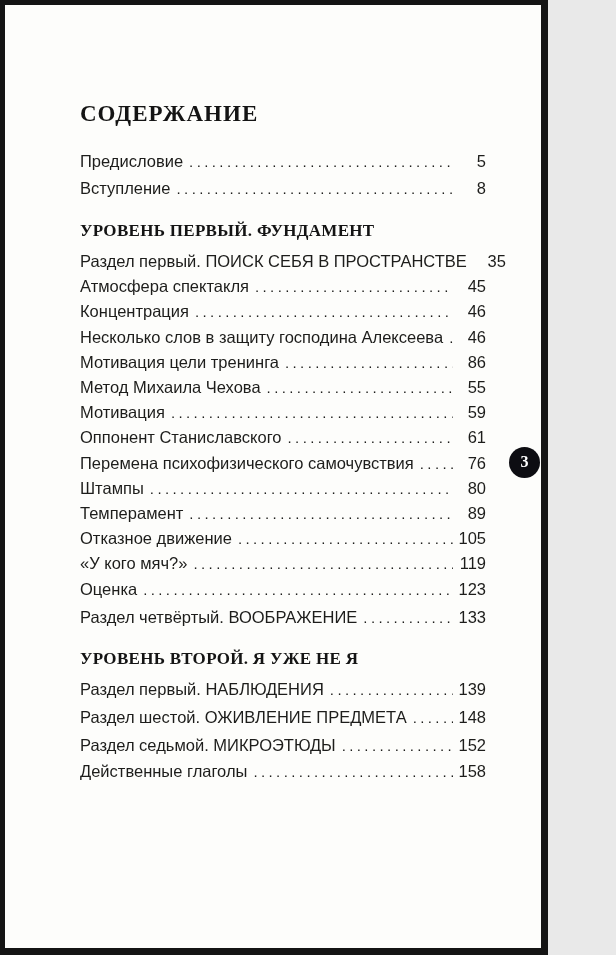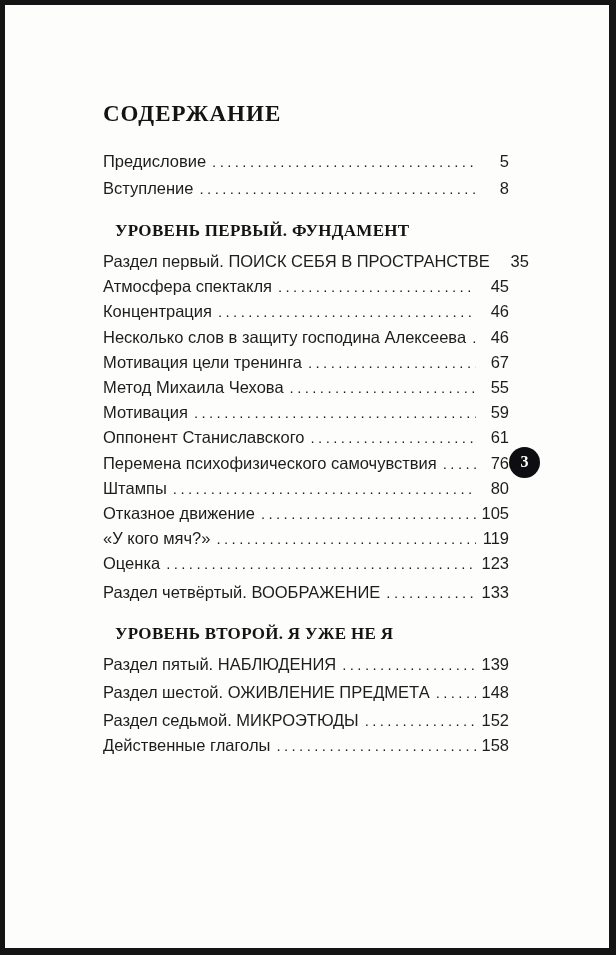--- a/index.html
+++ b/index.html
@@ -4,44 +4,44 @@
 <style>
   * { margin: 0; padding: 0; box-sizing: border-box; }
   html, body { background: #e9e9e9; }
   body {
     width: 616px; height: 955px;
     font-family: "Liberation Sans", sans-serif;
     color: #1d1d1b;
   }
   .page {
     position: relative;
-    width: 616px; height: 955px;
+    width: 548px; height: 955px;
     background: #fdfdfb;
     border-style: solid;
     border-color: #141414;
     border-width: 5px 7px 7px 5px;
-    padding: 96px 60px 0 98px;
+    padding: 96px 60px 0 75px;
     overflow: hidden;
   }
   .page-title {
     font-family: "Liberation Serif", serif;
     font-weight: 700;
     font-size: 23px;
     line-height: 26px;
     letter-spacing: 1px;
     color: #141414;
   }
   .toc { margin-top: 21px; width: 406px; }
   .toc-section { display: block; }
   .toc-heading {
     font-family: "Liberation Serif", serif;
     font-weight: 700;
     font-size: 17px;
     line-height: 25px;
-    margin: 16px 0 6px 12px;
+    margin: 16px 0 6px 0;
     letter-spacing: 0.3px;
     color: #141414;
   }
   .toc-row {
     display: flex;
     align-items: baseline;
     font-size: 16.5px;
     line-height: 24.2px;
     white-space: nowrap;
   }
@@ -116,21 +116,21 @@
           <span class="toc-page">46</span>
         </div>
         <div class="toc-row">
           <span class="toc-label">Несколько слов в защиту господина Алексеева</span>
           <span class="toc-dots"></span>
           <span class="toc-page">46</span>
         </div>
         <div class="toc-row">
           <span class="toc-label">Мотивация цели тренинга</span>
           <span class="toc-dots"></span>
-          <span class="toc-page">67</span>
+          <span class="toc-page">86</span>
         </div>
         <div class="toc-row">
           <span class="toc-label">Метод Михаила Чехова</span>
           <span class="toc-dots"></span>
           <span class="toc-page">55</span>
         </div>
         <div class="toc-row">
           <span class="toc-label">Мотивация</span>
           <span class="toc-dots"></span>
           <span class="toc-page">59</span>
@@ -142,20 +142,25 @@
         </div>
         <div class="toc-row">
           <span class="toc-label">Перемена психофизического самочувствия</span>
           <span class="toc-dots"></span>
           <span class="toc-page">76</span>
         </div>
         <div class="toc-row">
           <span class="toc-label">Штампы</span>
           <span class="toc-dots"></span>
           <span class="toc-page">80</span>
+        </div>
+        <div class="toc-row">
+          <span class="toc-label">Темперамент</span>
+          <span class="toc-dots"></span>
+          <span class="toc-page">89</span>
         </div>
         <div class="toc-row">
           <span class="toc-label">Отказное движение</span>
           <span class="toc-dots"></span>
           <span class="toc-page">105</span>
         </div>
         <div class="toc-row">
           <span class="toc-label">«У кого мяч?»</span>
           <span class="toc-dots"></span>
           <span class="toc-page">119</span>
@@ -167,21 +172,21 @@
         </div>
         <div class="toc-row group-start">
           <span class="toc-label">Раздел четвёртый. ВООБРАЖЕНИЕ</span>
           <span class="toc-dots"></span>
           <span class="toc-page">133</span>
         </div>
       </section>
       <section class="toc-section">
         <h2 class="toc-heading">УРОВЕНЬ ВТОРОЙ. Я УЖЕ НЕ Я</h2>
         <div class="toc-row">
-          <span class="toc-label">Раздел пятый. НАБЛЮДЕНИЯ</span>
+          <span class="toc-label">Раздел первый. НАБЛЮДЕНИЯ</span>
           <span class="toc-dots"></span>
           <span class="toc-page">139</span>
         </div>
         <div class="toc-row group-start">
           <span class="toc-label">Раздел шестой. ОЖИВЛЕНИЕ ПРЕДМЕТА</span>
           <span class="toc-dots"></span>
           <span class="toc-page">148</span>
         </div>
         <div class="toc-row group-start">
           <span class="toc-label">Раздел седьмой. МИКРОЭТЮДЫ</span>

